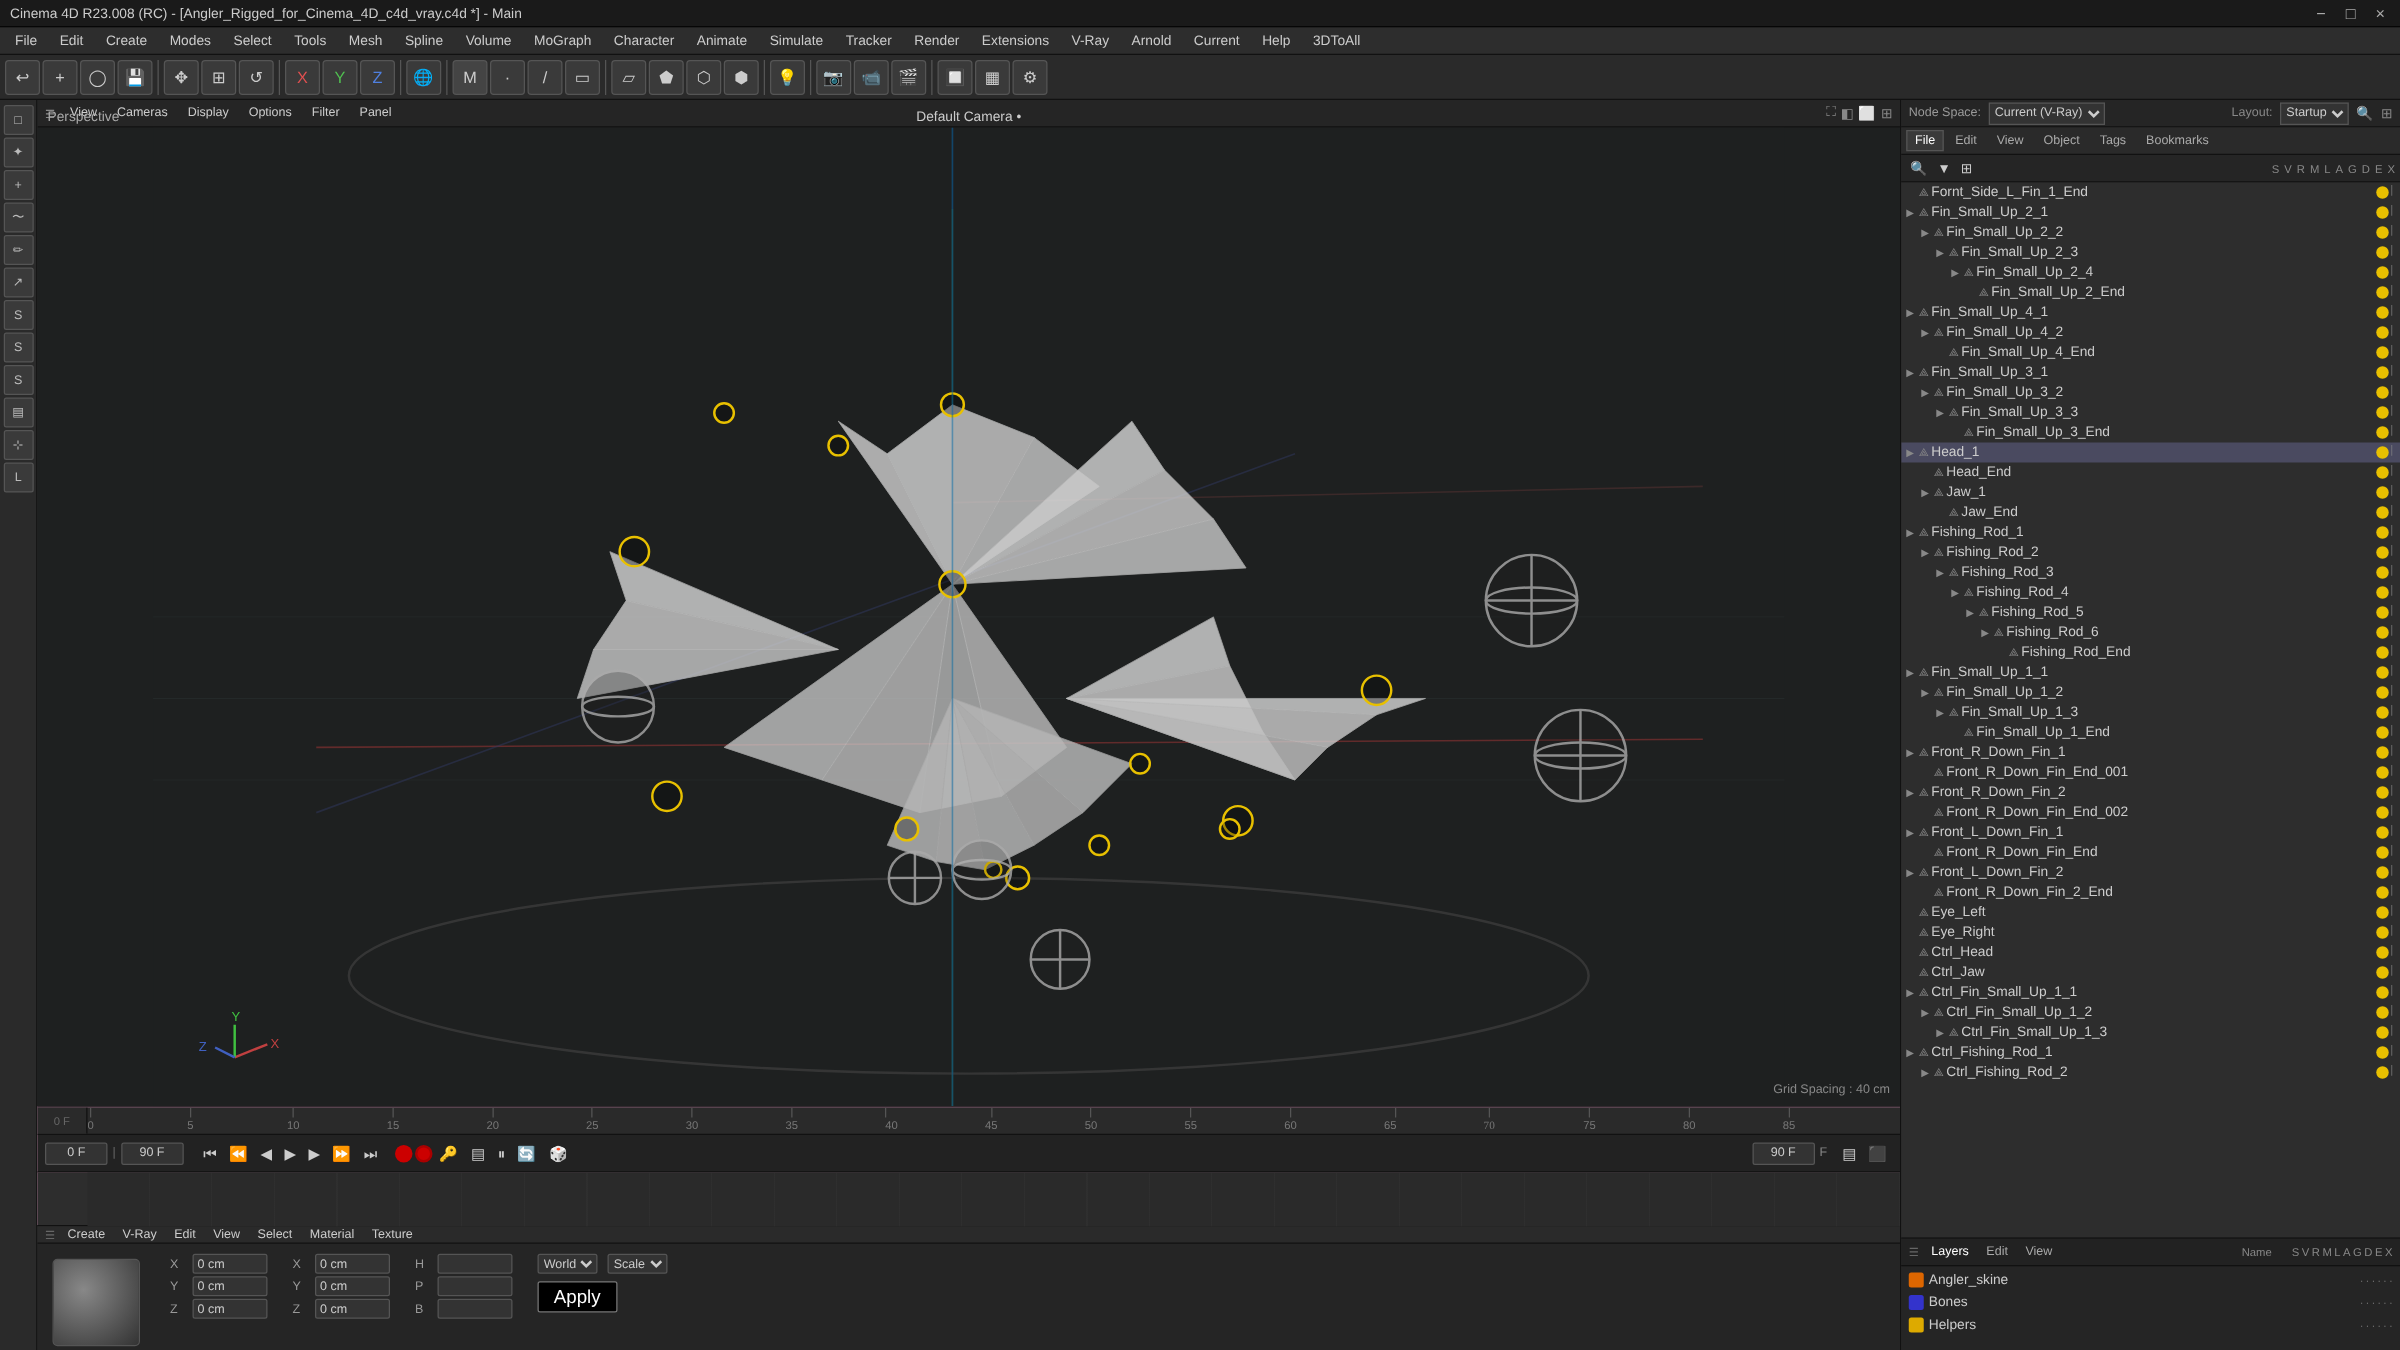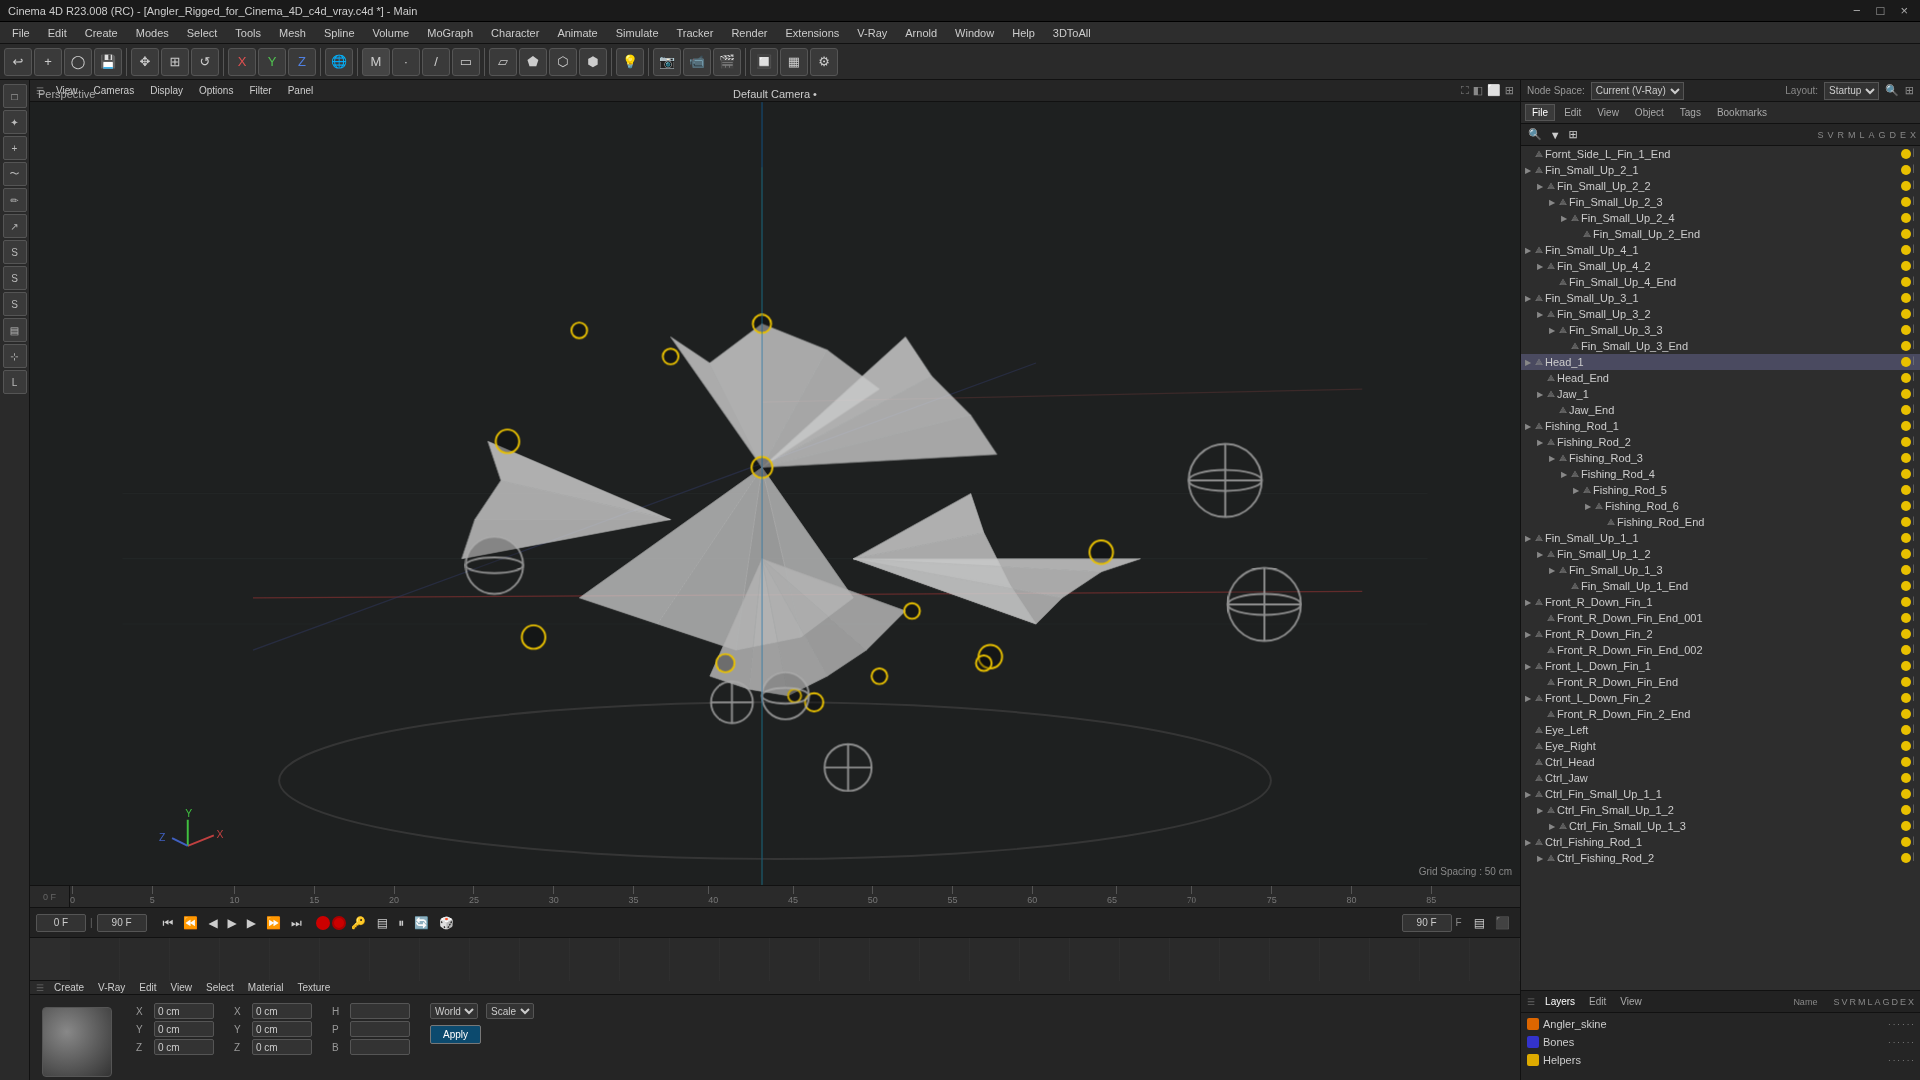--- a/index.html
+++ b/index.html
@@ -429,24 +429,24 @@
     #scene-svg {
       position: absolute;
       top: 22px;
       left: 0;
       width: 100%;
       height: calc(100% - 22px);
     }
 
     
     .apply-btn {
-      background: #0c4a6e;
+      background: #000000;
       border: 1px solid #777;
       color: #fff;
-      font-size: 10px;
+      font-size: 15px;
       padding: 3px 12px;
       cursor: pointer;
       border-radius: 2px;
     }
 
     
     ::-webkit-scrollbar { width: 8px; }
     ::-webkit-scrollbar-track { background: #2d2d2d; }
     ::-webkit-scrollbar-thumb { background: #555; border-radius: 4px; }
   </style>
@@ -474,21 +474,21 @@
     <div class="menu-item">Volume</div>
     <div class="menu-item">MoGraph</div>
     <div class="menu-item">Character</div>
     <div class="menu-item">Animate</div>
     <div class="menu-item">Simulate</div>
     <div class="menu-item">Tracker</div>
     <div class="menu-item">Render</div>
     <div class="menu-item">Extensions</div>
     <div class="menu-item">V-Ray</div>
     <div class="menu-item">Arnold</div>
-    <div class="menu-item">Window</div>
+    <div class="menu-item">Current</div>
     <div class="menu-item">Help</div>
     <div class="menu-item">3DToAll</div>
   </div>
 
 <div id="toolbar">
   <div class="toolbar-btn">↩</div>
   <div class="toolbar-btn">+</div>
   <div class="toolbar-btn">◯</div>
   <div class="toolbar-btn">💾</div>
   <div class="toolbar-sep"></div>
@@ -674,21 +674,21 @@
           <line x1="0" y1="0" x2="0" y2="-20" stroke="#40c040" stroke-width="1.5"></line>
           <line x1="0" y1="0" x2="-12" y2="-6" stroke="#4060c0" stroke-width="1.5"></line>
           <text x="22" y="-6" fill="#c04040" font-size="8">X</text>
           <text x="-2" y="-22" fill="#40c040" font-size="8">Y</text>
           <text x="-22" y="-4" fill="#4060c0" font-size="8">Z</text>
         </g>
       </svg>
 
       <div id="perspective-label">Perspective</div>
       <div id="camera-label">Default Camera •</div>
-      <div id="grid-spacing">Grid Spacing : 50 cm</div>
+      <div id="grid-spacing">Grid Spacing : 40 cm</div>
     </div>
 
     <div id="timeline-area">
       <div id="timeline-ruler">
         <div style="position:absolute;left:0;top:0;width:40px;height:100%;background:#2a2a2a;border-right:1px solid #111;display:flex;align-items:center;justify-content:center;">
           <span style="font-size:9px;color:#666;">0 F</span>
         </div>
         <div style="position:absolute;left:40px;right:14px;top:0;bottom:0;overflow:hidden;">
 
         <div style="position: absolute; left: 0%; top: 0px; display: flex; flex-direction: column; align-items: center;">

